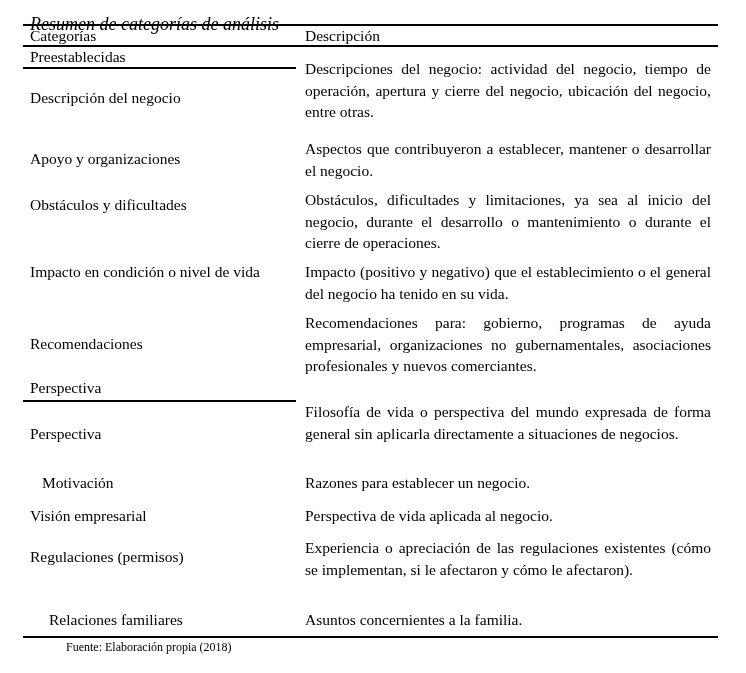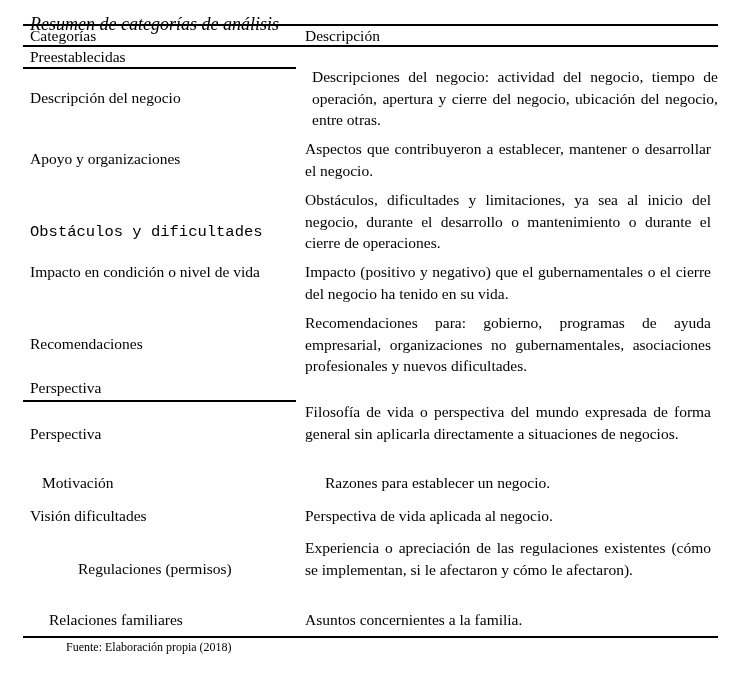--- a/index.html
+++ b/index.html
@@ -29,56 +29,56 @@
 <div class="rule" style="left:23px; top:24px; width:695px;"></div>
 <div class="t" style="left:30px; top:25px;text-align:center;">Categorías</div>
 <div class="t" style="left:305px; top:25px;">Descripción</div>
 <div class="rule" style="left:23px; top:45px; width:695px;"></div>
 
 <div class="t" style="left:30px; top:46px;">Preestablecidas</div>
 <div class="rule" style="left:23px; top:67px; width:273px;"></div>
 
 <div>
   <div class="t" style="left:30px; top:87px;">Descripción del negocio</div>
-  <div class="desc" style="top:66px;margin-left:7px;">Descripciones del negocio: actividad del negocio, tiempo de operación, apertura y cierre del negocio, ubicación del negocio, entre otras.</div>
+  <div class="desc" style="top:58px;">Descripciones del negocio: actividad del negocio, tiempo de operación, apertura y cierre del negocio, ubicación del negocio, entre otras.</div>
 </div>
 <div>
   <div class="t" style="left:30px; top:148px;">Apoyo y organizaciones</div>
   <div class="desc" style="top:138px;">Aspectos que contribuyeron a establecer, mantener o desarrollar el negocio.</div>
 </div>
 <div>
-  <div class="t" style="left:30px; top:222px;font-family:Liberation Mono, monospace;">Obstáculos y dificultades</div>
+  <div class="t" style="left:30px; top:194px;">Obstáculos y dificultades</div>
   <div class="desc" style="top:189px;">Obstáculos, dificultades y limitaciones, ya sea al inicio del negocio, durante el desarrollo o mantenimiento o durante el cierre de operaciones.</div>
 </div>
 <div>
   <div class="t" style="left:30px; top:261px; width:240px; white-space:normal;">Impacto en condición o nivel de vida</div>
-  <div class="desc" style="top:261px;">Impacto (positivo y negativo) que el gubernamentales o el cierre del negocio ha tenido en su vida.</div>
+  <div class="desc" style="top:261px;">Impacto (positivo y negativo) que el establecimiento o el general del negocio ha tenido en su vida.</div>
 </div>
 <div>
   <div class="t" style="left:30px; top:333px;">Recomendaciones</div>
-  <div class="desc" style="top:312px;">Recomendaciones para: gobierno, programas de ayuda empresarial, organizaciones no gubernamentales, asociaciones profesionales y nuevos dificultades.</div>
+  <div class="desc" style="top:312px;">Recomendaciones para: gobierno, programas de ayuda empresarial, organizaciones no gubernamentales, asociaciones profesionales y nuevos comerciantes.</div>
 </div>
 
 <div class="t" style="left:30px; top:377px;">Perspectiva</div>
 <div class="rule" style="left:23px; top:400px; width:273px;"></div>
 
 <div>
   <div class="t" style="left:30px; top:423px;">Perspectiva</div>
   <div class="desc" style="top:401px;">Filosofía de vida o perspectiva del mundo expresada de forma general sin aplicarla directamente a situaciones de negocios.</div>
 </div>
 <div>
   <div class="t" style="left:30px; top:472px;margin-left:12px;">Motivación</div>
-  <div class="desc" style="top:472px;margin-left:20px;">Razones para establecer un negocio.</div>
+  <div class="desc" style="top:472px;">Razones para establecer un negocio.</div>
 </div>
 <div>
-  <div class="t" style="left:30px; top:505px;">Visión dificultades</div>
+  <div class="t" style="left:30px; top:505px;">Visión empresarial</div>
   <div class="desc" style="top:505px;">Perspectiva de vida aplicada al negocio.</div>
 </div>
 <div>
-  <div class="t" style="left:30px; top:558px;margin-left:48px;">Regulaciones (permisos)</div>
+  <div class="t" style="left:30px; top:546px;">Regulaciones (permisos)</div>
   <div class="desc" style="top:537px;">Experiencia o apreciación de las regulaciones existentes (cómo se implementan, si le afectaron y cómo le afectaron).</div>
 </div>
 <div>
   <div class="t" style="left:35px; top:609px;margin-left:14px;">Relaciones familiares</div>
   <div class="desc" style="top:609px;">Asuntos concernientes a la familia.</div>
 </div>
 
 <div class="rule" style="left:23px; top:636px; width:695px;"></div>
 <div class="footer">Fuente: Elaboración propia (2018)</div>
 

